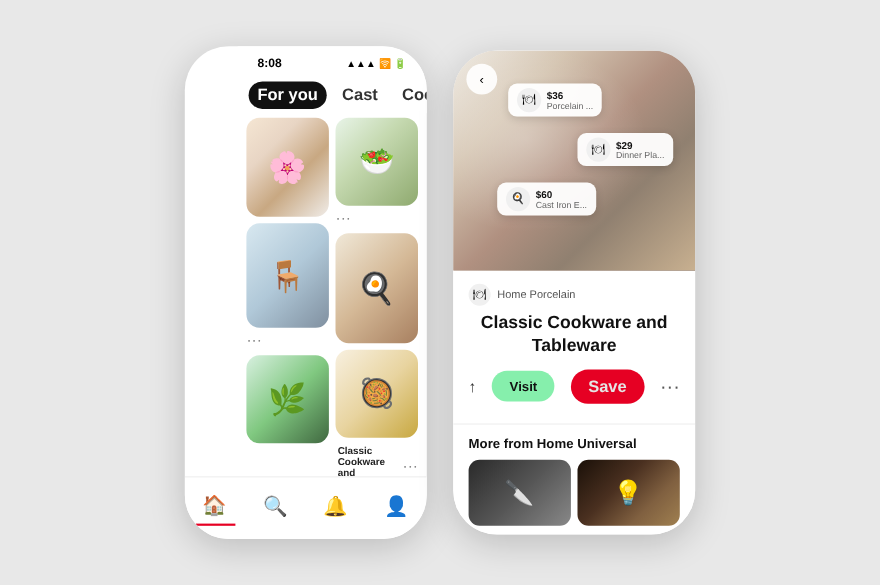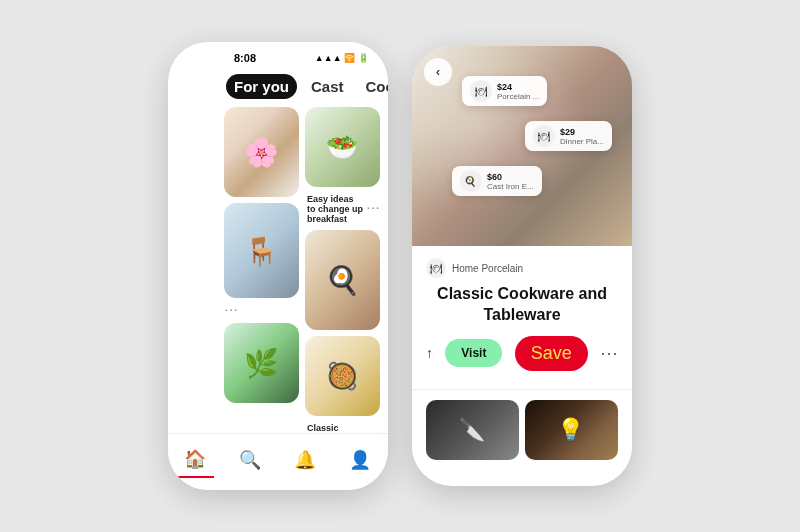--- a/index.html
+++ b/index.html
@@ -367,23 +367,23 @@
       font-size: 12px;
       font-weight: 600;
       color: #111;
       cursor: pointer;
     }
 
     .save-btn {
       background: #e60023;
       border-radius: 20px;
       padding: 7px 16px;
-      font-size: 18px;
-      font-weight: 400;
-      color: #fde047;
+      font-size: 15px;
+      font-weight: 700;
+      color: #e5e5e5;
       cursor: pointer;
     }
 
     .more-btn {
       font-size: 18px;
       color: #555;
       cursor: pointer;
     }
 
     .share-btn {
@@ -501,21 +501,20 @@
         </div>
 
         <div class="pin-plant"></div>
       </div>
 
       <div class="pin-col">
 
         <div class="pin-card-wrapper">
           <div class="pin-food"></div>
           <div class="pin-text-row">
-            <span class="pin-label">Easy ideas to change up breakfast</span>
             <span class="dot-menu">···</span>
           </div>
         </div>
 
         <div class="pin-card-wrapper">
           <div class="pin-kitchen"></div>
         </div>
 
         <div class="pin-card-wrapper">
           <div class="pin-cookware"></div>
@@ -540,21 +539,21 @@
     <div class="detail-image">
       <div class="detail-image-kitchen"></div>
 
       <div class="back-btn">
         <span>‹</span>
       </div>
 
       <div class="product-tag tag1">
         <div class="tag-icon">🍽</div>
         <div class="tag-info">
-          <span class="tag-price">$24</span>
+          <span class="tag-price">$36</span>
           <span class="tag-name">Porcelain ...</span>
         </div>
       </div>
 
       <div class="product-tag tag2">
         <div class="tag-icon">🍽</div>
         <div class="tag-info">
           <span class="tag-price">$29</span>
           <span class="tag-name">Dinner Pla...</span>
         </div>
@@ -577,20 +576,21 @@
       <div class="detail-title">Classic Cookware and Tableware</div>
       <div class="detail-actions">
         <div class="action-btn share-btn">↑</div>
         <div class="visit-btn">Visit</div>
         <div class="save-btn">Save</div>
         <div class="more-btn">···</div>
       </div>
     </div>
 
     <div class="more-section">
+      <div class="more-title">More from Home Universal</div>
       <div class="more-grid">
         <div class="more-thumb more-thumb-knives"></div>
         <div class="more-thumb more-thumb-lights"></div>
       </div>
     </div>
   </div>
 
 </div>
 
 </body></html>

